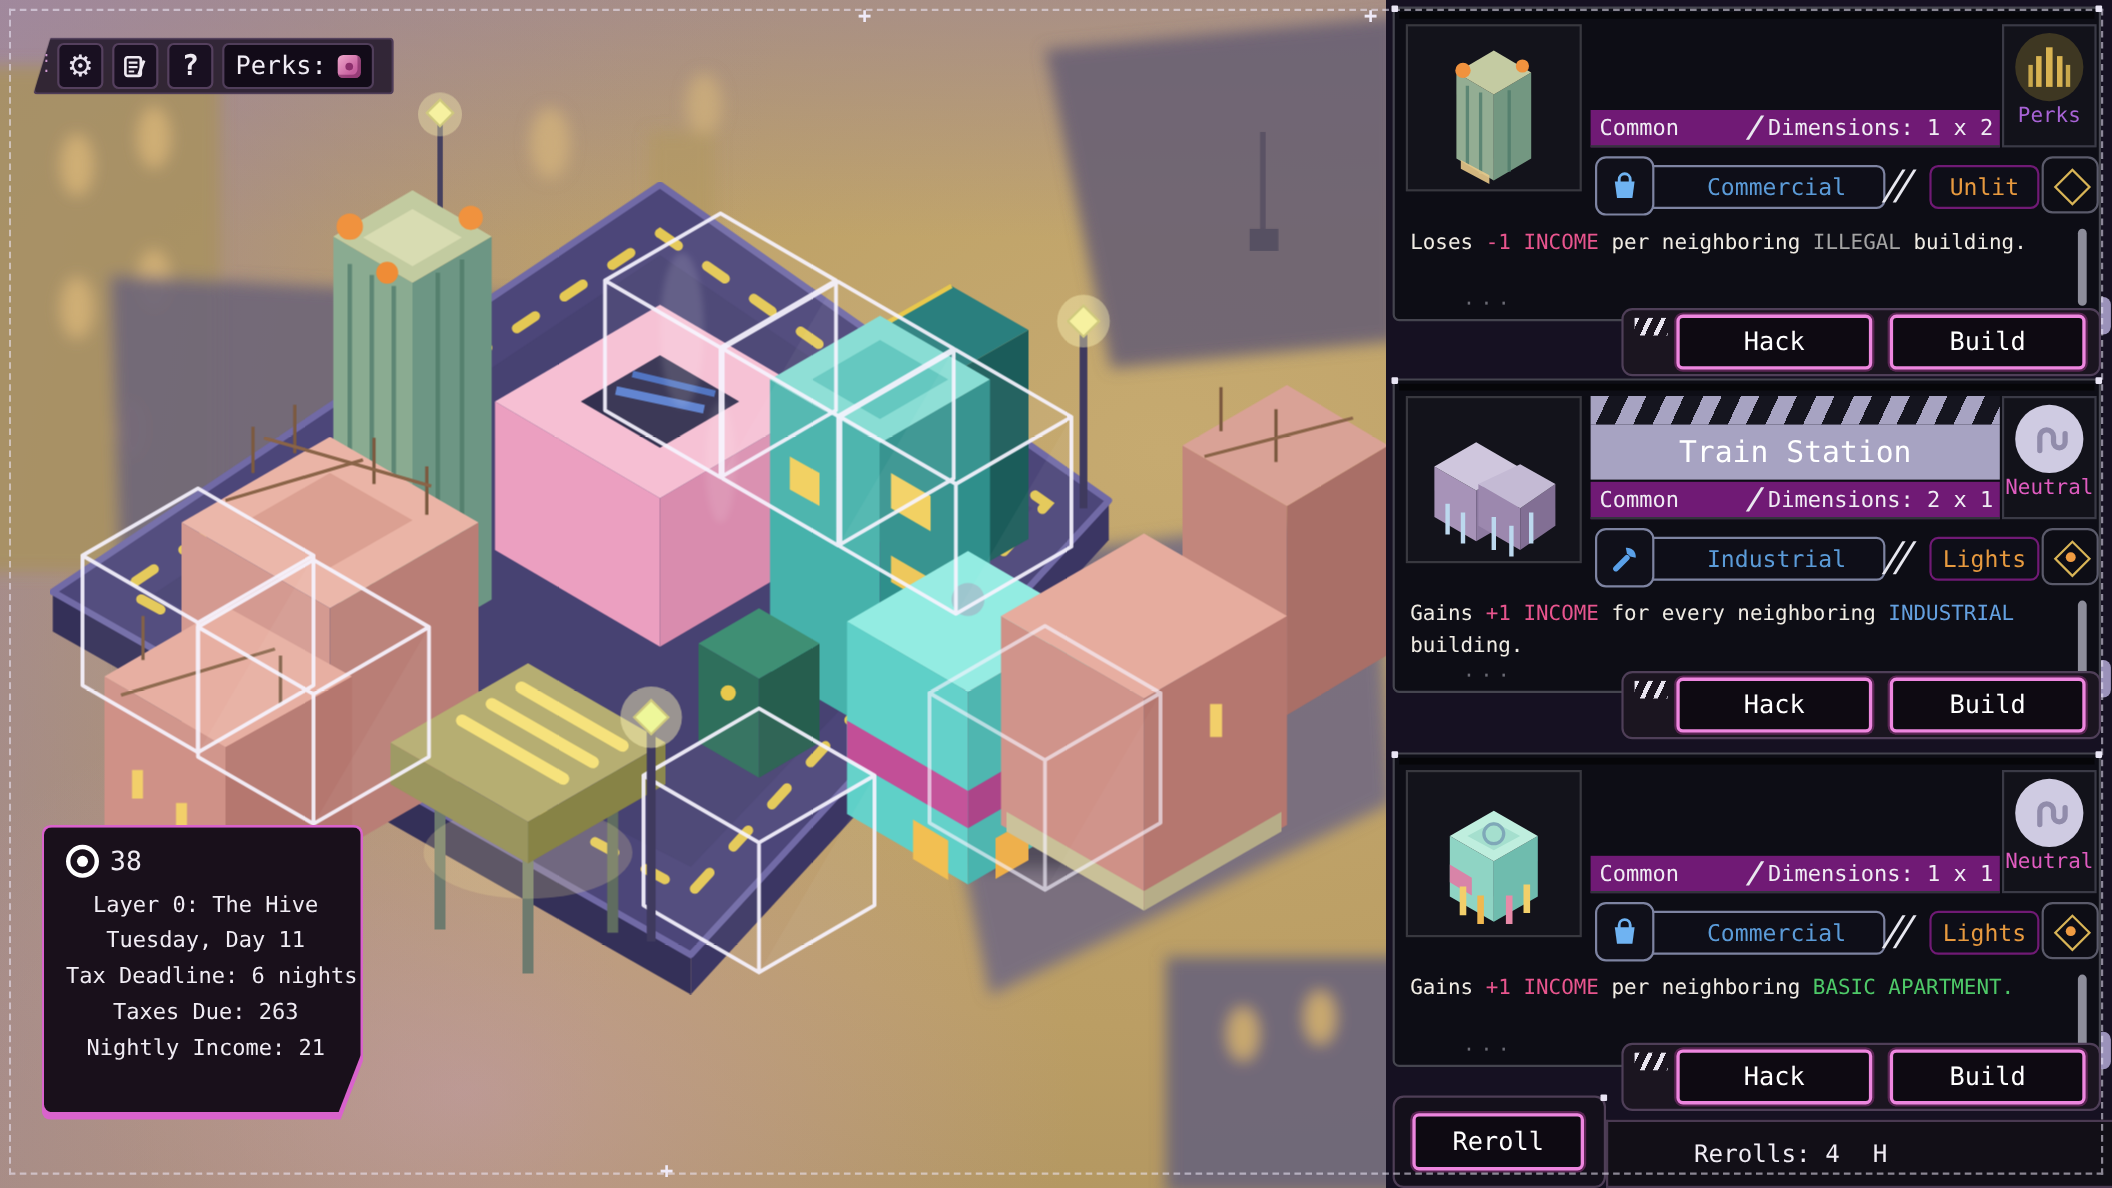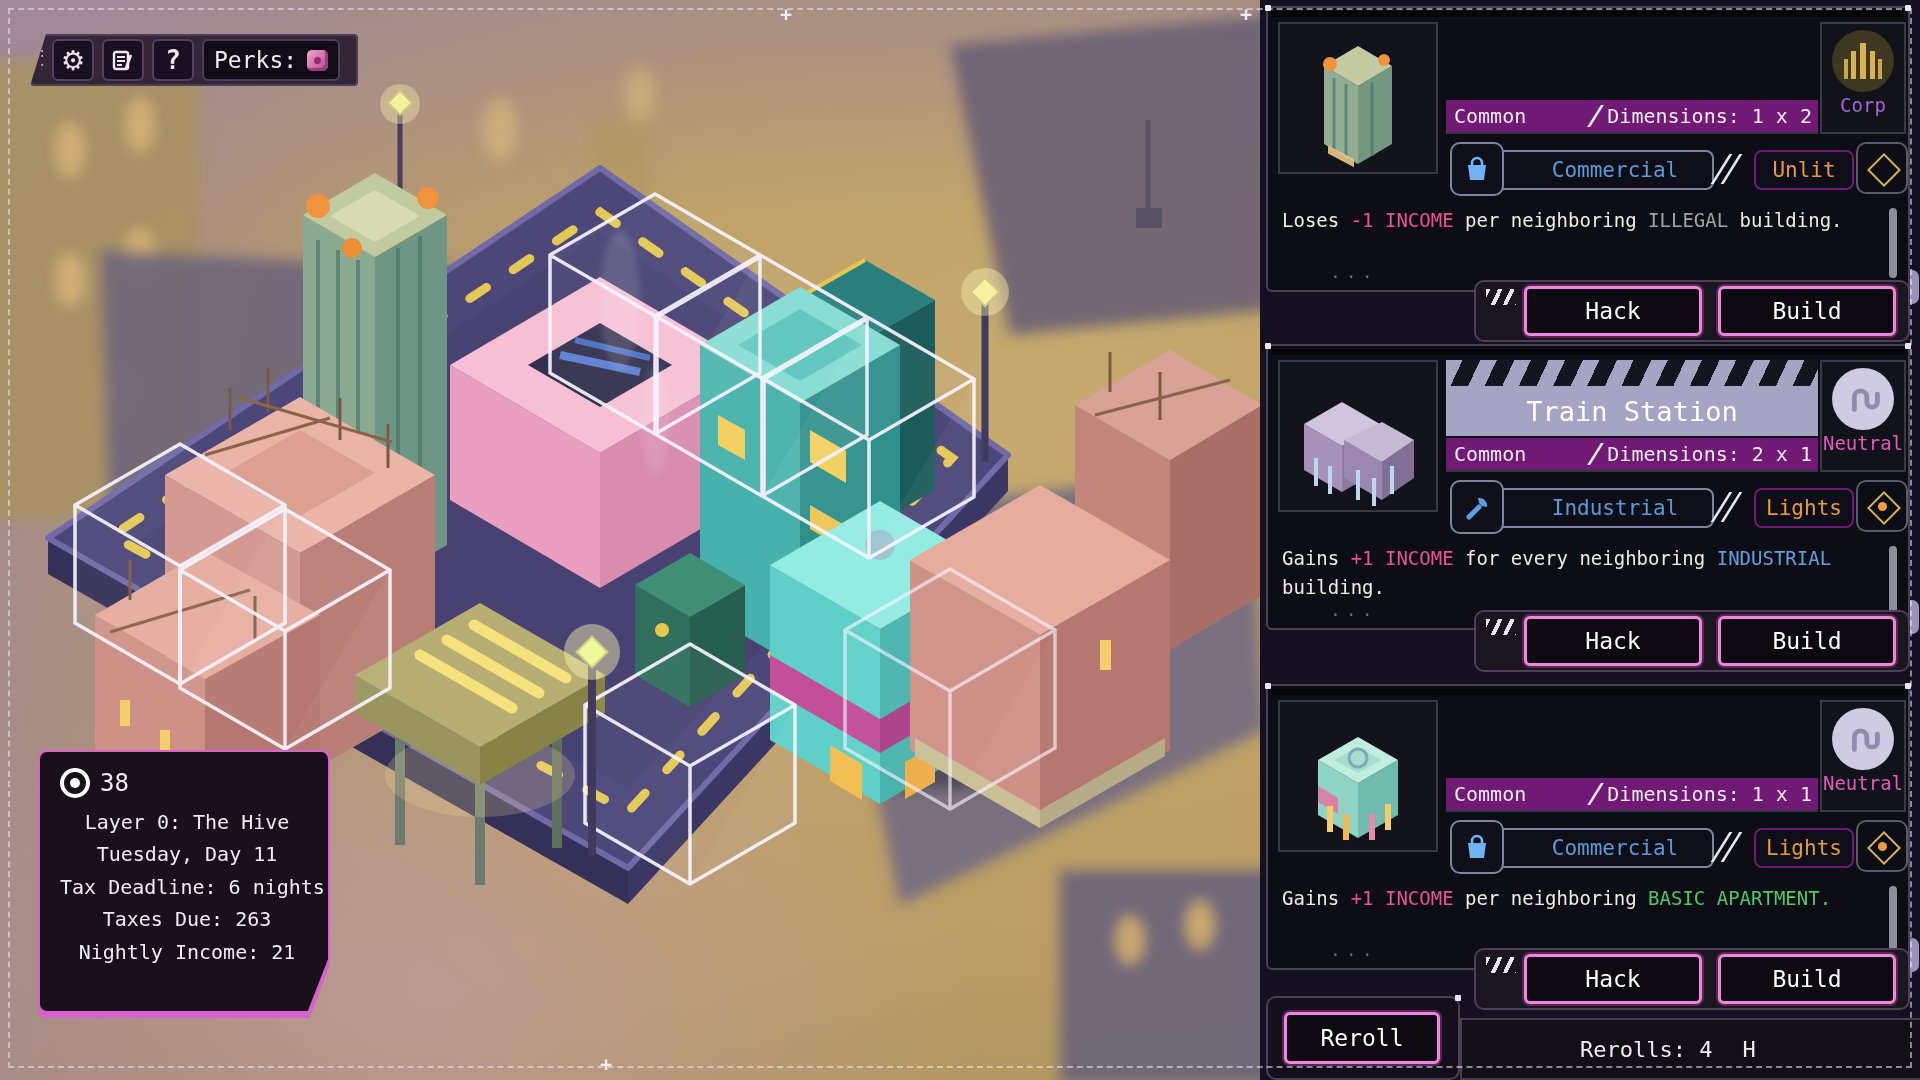--- a/index.html
+++ b/index.html
@@ -101,21 +101,21 @@
     background:repeating-linear-gradient(115deg,#e9e5f0 0 4px,transparent 4px 11px);}
   .btn{width:172px;height:44px;background:#0e0a12;border:3px solid #ee86df;border-radius:6px;
     box-shadow:0 0 0 2px #5a2553;color:#fff;font-size:23px;display:flex;align-items:center;
     justify-content:center;cursor:pointer;}
   .reroll-tray{position:absolute;left:6px;top:996px;width:194px;height:84px;background:#14101b;
     border:2px solid #4e3e56;border-radius:10px;box-sizing:border-box;}
   .reroll-btn{margin:14px 0 0 16px;width:150px;height:46px;}
   .footer-bar{position:absolute;left:200px;top:1018px;width:460px;height:62px;background:#120f17;
     border:2px solid #4a3a52;border-right:none;box-sizing:border-box;display:flex;align-items:center;
     font-size:22px;}
-  .rerolls-count{padding-left:118px;}
+  .rerolls-count{padding-left:78px;}
   .hand-text{margin-left:30px;}
   .watermark{position:absolute;left:434px;top:1018px;width:226px;height:62px;background:#e23028;
     border-radius:10px 0 0 10px;display:flex;align-items:center;gap:6px;padding-left:8px;
     box-sizing:border-box;z-index:6;font-family:"Liberation Sans",sans-serif;}
   .wm-text{color:#fff;font-size:33px;}
   .joycons{position:relative;width:40px;height:44px;}
   .jc{position:absolute;top:2px;width:17px;height:40px;background:#fff;}
   .jc-l{left:0;border-radius:9px 0 0 9px;}
   .jc-r{left:21px;border-radius:0 9px 9px 0;}
   .jc-hole{position:absolute;width:9px;height:9px;border-radius:50%;background:#e23028;}
@@ -376,21 +376,21 @@
       <div class="badge badge-corp">
         <div class="badge-circle">
           <svg width="44" height="44" viewBox="0 0 44 44">
             <rect x="19" y="4" width="6" height="36" fill="#d8b352"></rect>
             <rect x="10" y="12" width="5" height="28" fill="#d8b352"></rect>
             <rect x="29" y="12" width="5" height="28" fill="#d8b352"></rect>
             <rect x="3" y="20" width="4" height="20" fill="#c9a84c"></rect>
             <rect x="37" y="20" width="4" height="20" fill="#c9a84c"></rect>
           </svg>
         </div>
-        <div class="badge-label">Corp</div>
+        <div class="badge-label">Perks</div>
       </div>
       <div class="metarow">
         <span class="rarity">Common</span>
         <span class="meta-slash"></span>
         <span class="dims">Dimensions: 1 x 2</span>
       </div>
       <div class="cat-tile">
         <svg width="28" height="28" viewBox="0 0 28 28">
           <path d="M5 10 h18 l-2 15 h-14 z" fill="#6fb3f2"></path>
           <path d="M9 11 v-3 a5 5 0 0 1 10 0 v3" fill="none" stroke="#6fb3f2" stroke-width="2.6"></path>

